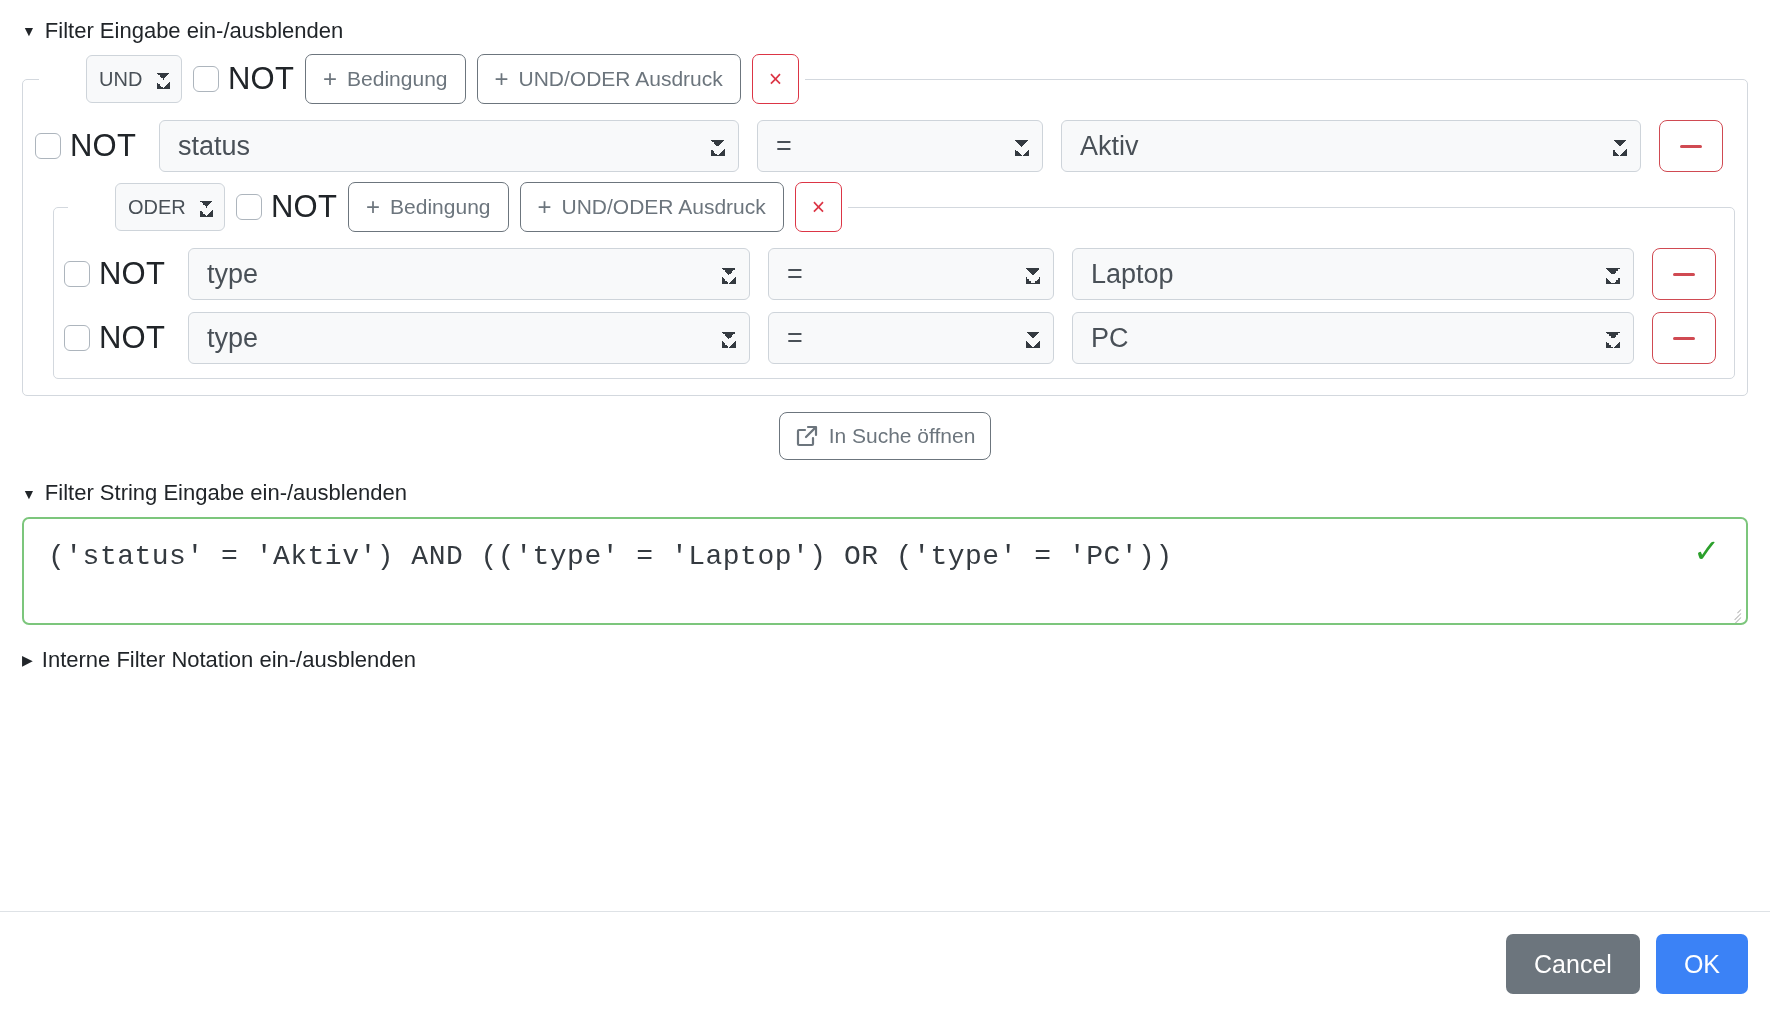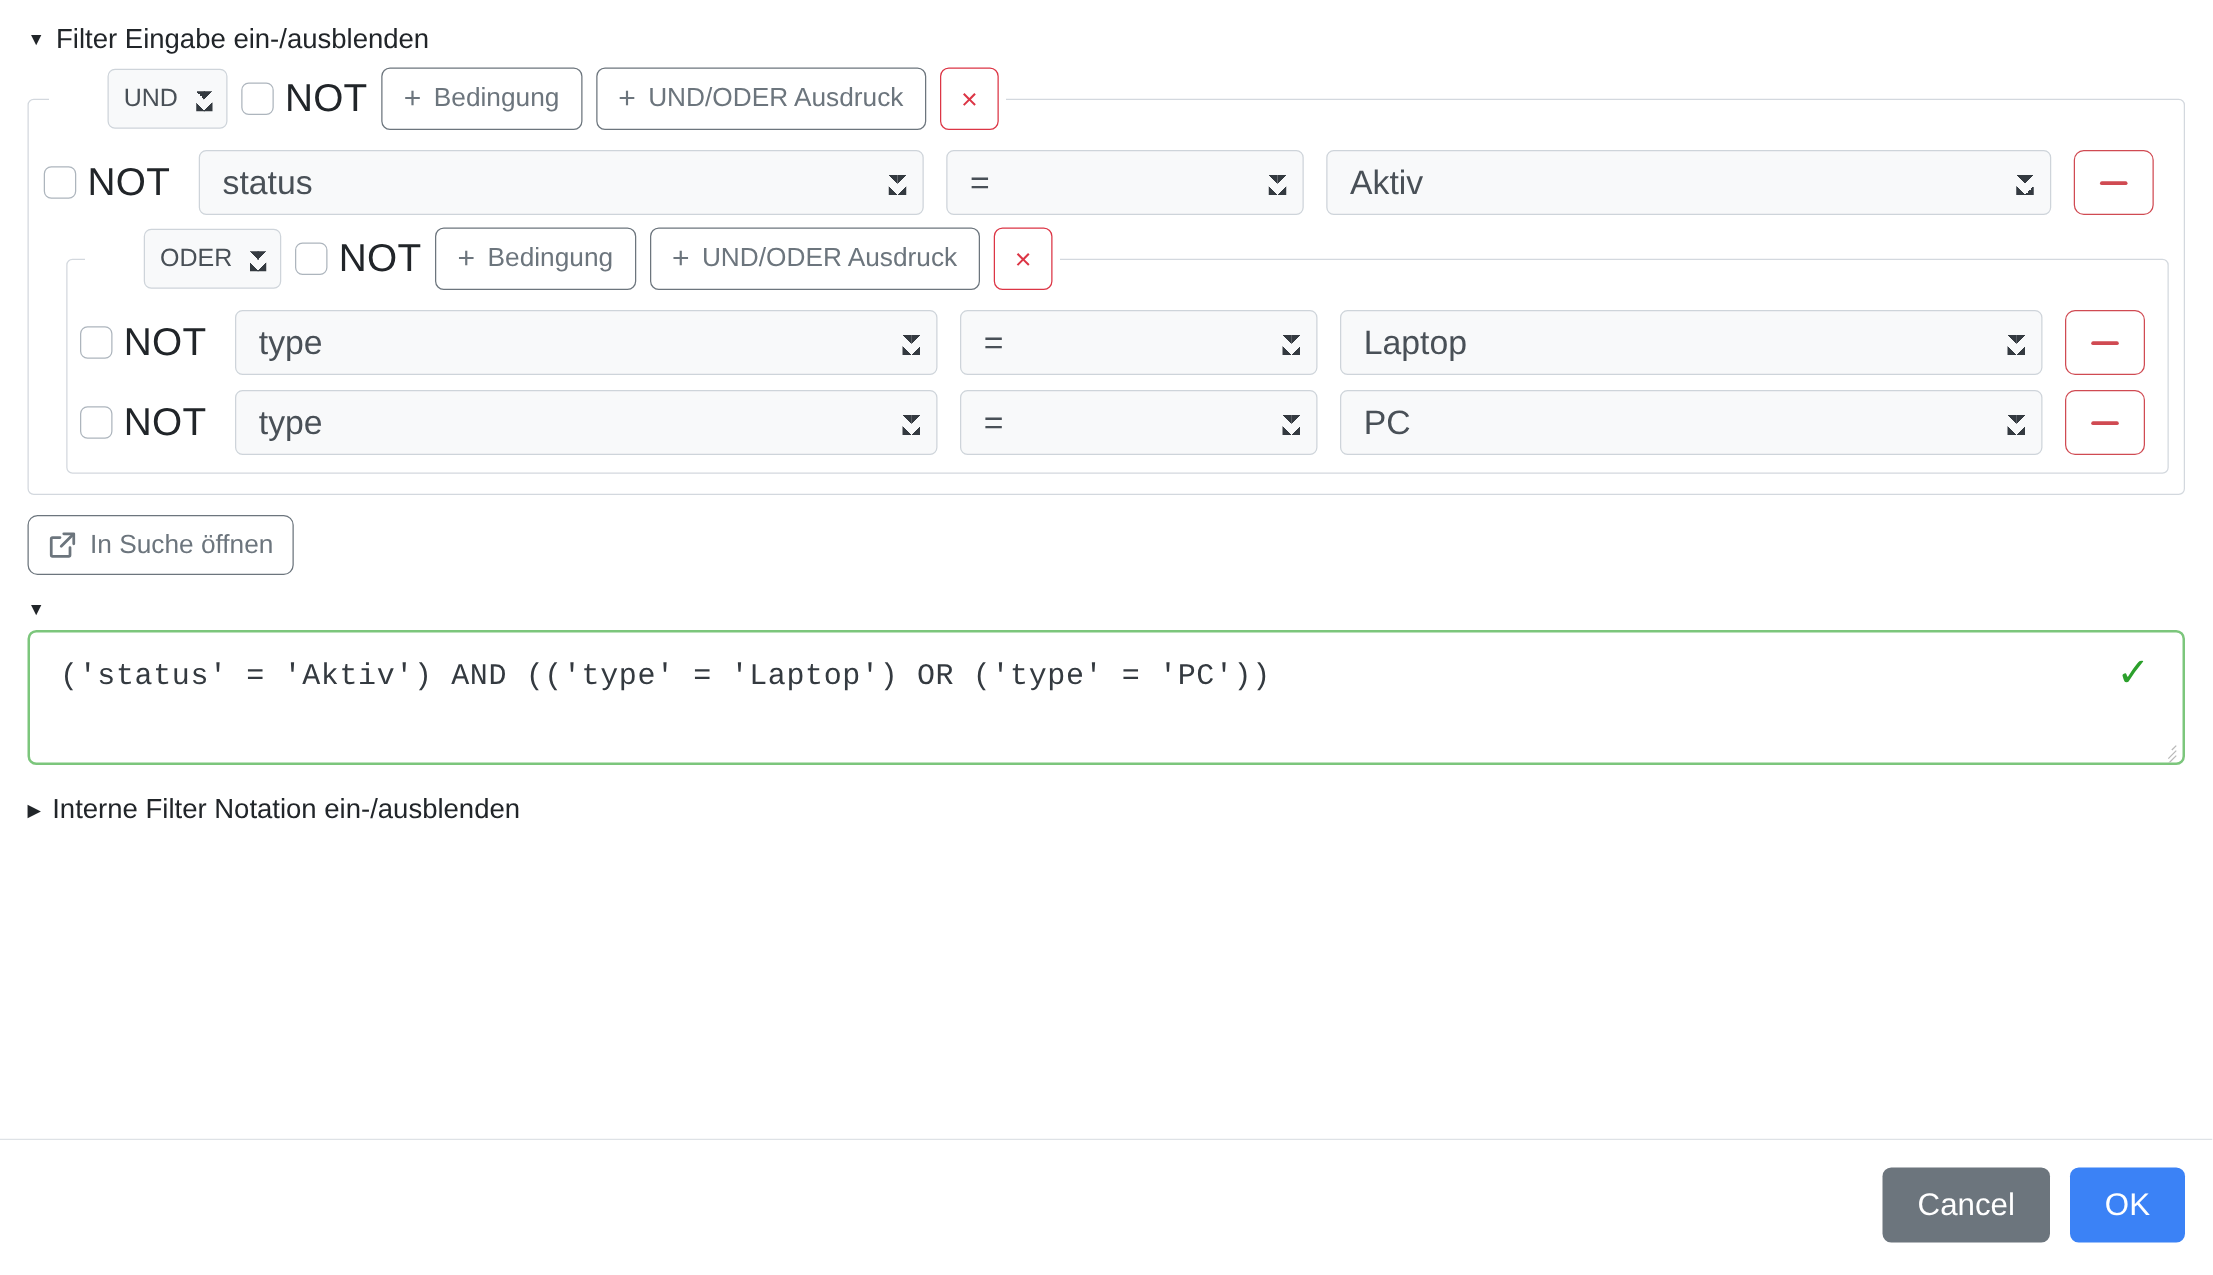--- a/index.html
+++ b/index.html
@@ -223,21 +223,21 @@
   .lvl0 .sel-val   { width: 580px; }
 
   
   .lvl1 .sel-field { width: 562px; }
   .lvl1 .sel-cmp   { width: 286px; }
   .lvl1 .sel-val   { width: 562px; }
 
   
   .open-search-row {
     display: flex;
-    justify-content: flex-start;
+    justify-content: center;
     margin-top: 16px;
   }
   button.open-search {
     font-family: "Liberation Sans", sans-serif;
     font-size: 21px;
     color: #6c757d;
     background: #fff;
     border: 1px solid #6c757d;
     border-radius: 8px;
     padding: 8px 15px;
@@ -254,21 +254,21 @@
   .fs-wrap {
     position: relative;
     border: 2px solid #7cc67c;
     border-radius: 7px;
     background: #fff;
     height: 108px;
     overflow: hidden;
   }
   .fs-text {
     font-family: "Liberation Mono", monospace;
-    font-size: 24px;
+    font-size: 28px;
     color: #343a40;
     padding: 20px 70px 0 24px;
     letter-spacing: 0.5px;
     white-space: pre;
     line-height: 1.3;
   }
   .fs-check {
     position: absolute;
     right: 26px;
     top: 16px;
@@ -428,20 +428,21 @@
           <path d="M20.4 3.6 11 13" stroke="#6c757d" stroke-width="2.2" stroke-linecap="round"></path>
           <path d="M18 14v6a1 1 0 0 1-1 1H4a1 1 0 0 1-1-1V7a1 1 0 0 1 1-1h6" stroke="#6c757d" stroke-width="2.2" stroke-linecap="round" stroke-linejoin="round"></path>
         </svg>
         <span>In Suche öffnen</span>
       </button>
     </div>
 
     <div class="fs-section">
       <div class="section-toggle">
         <span class="caret">▼</span>
+        <span>Filter String Eingabe ein-/ausblenden</span>
       </div>
       <div class="fs-wrap" style="border-color: rgb(124, 198, 124);">
         <div class="fs-text">('status' = 'Aktiv') AND (('type' = 'Laptop') OR ('type' = 'PC'))</div>
         <span class="fs-check" style="color: rgb(44, 160, 44);">✓</span>
         <span class="fs-resize">
             <i></i>
             <i></i>
             <i></i>
           </span>
       </div>

